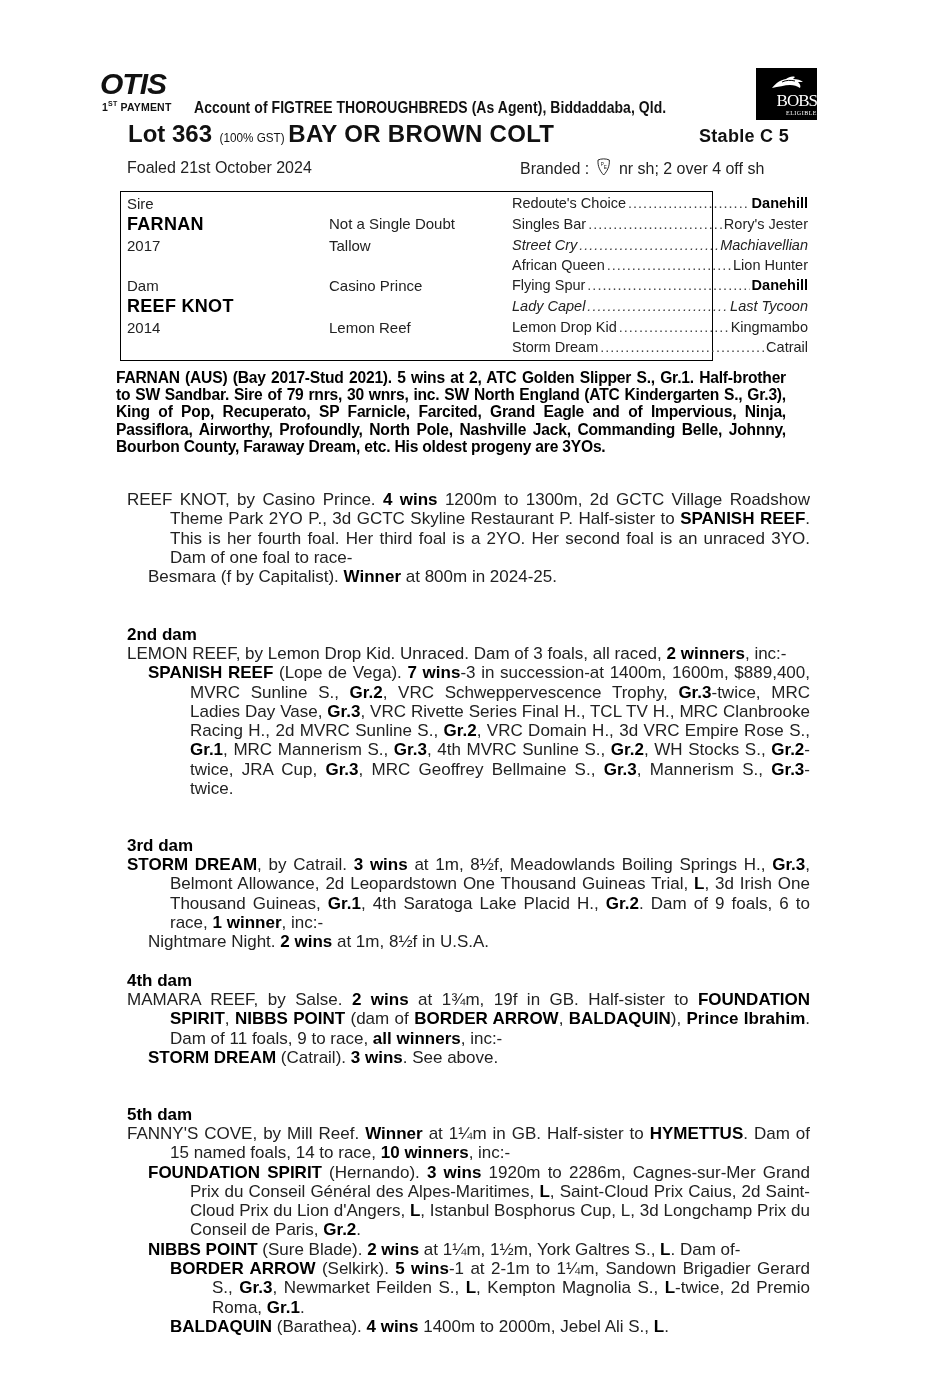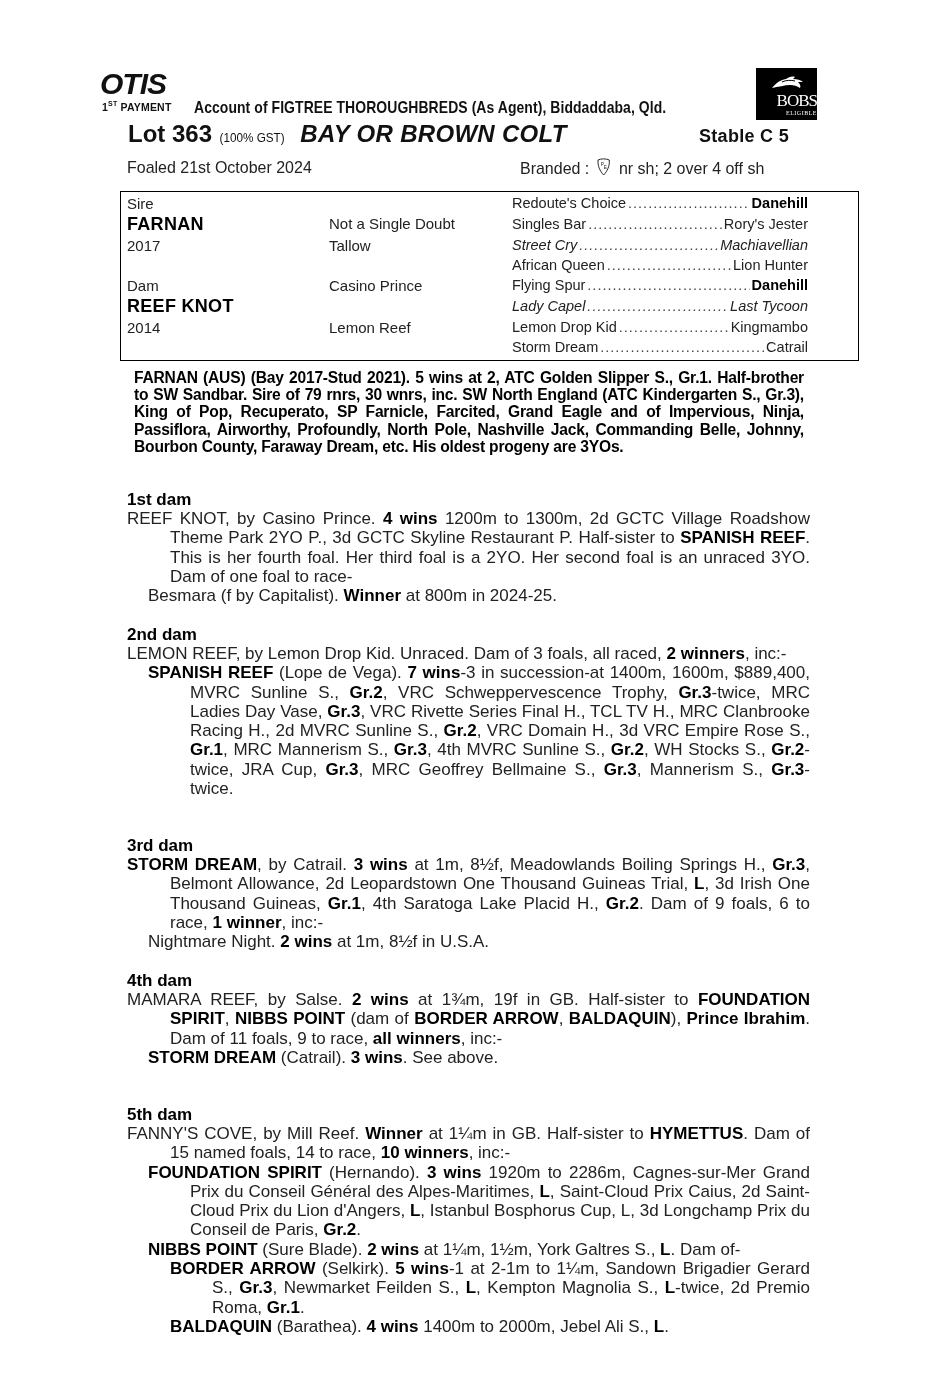--- a/index.html
+++ b/index.html
@@ -14,41 +14,41 @@
   #otis-sub sup { font-size:7px; }
   #account { left:194px; top:98px; font-size:17px; font-weight:bold; white-space:nowrap; transform:scaleX(0.82); transform-origin:left top; letter-spacing:0.1px; }
   #bobs-logo { left:756px; top:68px; width:61px; height:52px; background:#000; color:#fff; text-align:right; }
   #bobs-logo .horse { position:absolute; left:14px; top:6px; width:34px; height:18px; }
   #bobs-logo .b1 { position:absolute; left:0; right:0; top:24px; font-family:"Liberation Serif", serif; font-size:17px; letter-spacing:-1px; line-height:17px; }
   #bobs-logo .b2 { position:absolute; left:0; right:0; top:42px; font-family:"Liberation Serif", serif; font-size:6px; letter-spacing:0.5px; line-height:7px; }
 
   #lot-line { left:128px; top:120px; white-space:nowrap; }
   #lot-label { font-size:24px; font-weight:900; }
   #lot-gst { font-size:13px; font-weight:normal; margin-left:4px; transform:scaleX(0.9); display:inline-block; }
-  #lot-desc { font-size:24px; font-weight:900; letter-spacing:0.3px; margin-left:12px;font-style:italic; }
+  #lot-desc { font-size:24px; font-weight:900; letter-spacing:0.3px; margin-left:0px; }
   #stable { left:699px; top:126px; font-size:18px; font-weight:900; white-space:nowrap; letter-spacing:0.3px; }
 
   #foaled { left:127px; top:158px; font-size:17px; white-space:nowrap; color:#222; transform:scaleX(0.94); transform-origin:left top; }
   #branded { left:520px; top:158px; font-size:17px; white-space:nowrap; color:#222; transform:scaleX(0.94); transform-origin:left top; }
   #brand-icon { display:inline-block; width:16px; height:18px; vertical-align:-2px; margin:0 3px; }
 
   
-  #pedigree { left:120px; top:191px; width:739px; height:170px; border:1.5px solid #000; box-sizing:border-box;padding-left:16px; }
+  #pedigree { left:120px; top:191px; width:593px; height:170px; border:1.5px solid #000; box-sizing:border-box;padding-left:16px; }
   .ped-cell { position:absolute; font-size:15px; white-space:nowrap; color:#222; }
   .ped-cell.big { font-weight:900; font-size:18px; color:#000; letter-spacing:0.3px; }
   .ped-gp { left:208px; }
   .ped-ggp { position:absolute; left:391px; width:296px; font-size:14.5px; color:#222; white-space:nowrap; display:flex; align-items:baseline; }
   .ped-ggp .nm { flex:0 0 auto; }
   .ped-ggp .dots { flex:1 1 auto; overflow:hidden; letter-spacing:1px; color:#444; margin:0 2px; }
   .ped-ggp .dots::before { content:"................................................................................................"; }
   .ped-ggp .sire { flex:0 0 auto; }
   .ped-ggp .sire.bold { font-weight:900; color:#000; }
 
   
-  #sire-para { left:134px; top:369px; width:670px; font-size:15.6px; font-weight:900; line-height:17.2px; text-align:justify; color:#000; letter-spacing:-0.2px; }
+  #sire-para { left:116px; top:369px; width:670px; font-size:15.6px; font-weight:900; line-height:17.2px; text-align:justify; color:#000; letter-spacing:-0.2px; }
 
   
   .sec { position:absolute; left:127px; width:683px; font-size:17px; line-height:19.3px; color:#222; }
   .sec h3 { margin:0; font-size:17px; font-weight:900; color:#000; line-height:19px; }
   .sec p { margin:0; text-align:justify; text-align-last:left; }
   .sec .lvl0 { padding-left:43px; text-indent:-43px; }
   .sec .lvl1 { padding-left:63px; text-indent:-42px; }
   .sec .lvl2 { padding-left:85px; text-indent:-42px; }
   .sec b { font-weight:900; color:#000; }
 </style>
@@ -141,21 +141,20 @@
         <span class="dots"></span>
         <span class="sire">Catrail</span>
       </div>
     </div>
 </div>
 
 <div id="sire-para" class="abs cond">FARNAN (AUS) (Bay 2017-Stud 2021). 5 wins at 2, ATC Golden Slipper S., Gr.1. Half-brother to SW Sandbar. Sire of 79 rnrs, 30 wnrs, inc. SW North England (ATC Kindergarten S., Gr.3), King of Pop, Recuperato, SP Farnicle, Farcited, Grand Eagle and of Impervious, Ninja, Passiflora, Airworthy, Profoundly, North Pole, Nashville Jack, Commanding Belle, Johnny, Bourbon County, Faraway Dream, etc. His oldest progeny are 3YOs.</div>
 
 <div id="dam-sections">
     <div class="sec" style="top: 490px;">
-      <h3>1st dam</h3>
       <p class="lvl0"><span>REEF KNOT, by Casino Prince. </span><b>4 wins</b><span> 1200m to 1300m, 2d GCTC Village Roadshow Theme Park 2YO P., 3d GCTC Skyline Restaurant P. Half-sister to </span><b>SPANISH REEF</b><span>. This is her fourth foal. Her third foal is a 2YO. Her second foal is an unraced 3YO. Dam of one foal to race-</span></p>
       <p class="lvl1"><span>Besmara (f by Capitalist). </span><b>Winner</b><span> at 800m in 2024-25.</span></p>
     </div>
     <div class="sec" style="top: 625px;">
       <h3>2nd dam</h3>
       <p class="lvl0"><span>LEMON REEF, by Lemon Drop Kid. Unraced. Dam of 3 foals, all raced, </span><b>2 winners</b><span>, inc:-</span></p>
       <p class="lvl1"><b>SPANISH REEF</b><span> (Lope de Vega). </span><b>7 wins</b><span>-3 in succession-at 1400m, 1600m, $889,400, MVRC Sunline S., </span><b>Gr.2</b><span>, VRC Schweppervescence Trophy, </span><b>Gr.3</b><span>-twice, MRC Ladies Day Vase, </span><b>Gr.3</b><span>, VRC Rivette Series Final H., TCL TV H., MRC Clanbrooke Racing H., 2d MVRC Sunline S., </span><b>Gr.2</b><span>, VRC Domain H., 3d VRC Empire Rose S., </span><b>Gr.1</b><span>, MRC Mannerism S., </span><b>Gr.3</b><span>, 4th MVRC Sunline S., </span><b>Gr.2</b><span>, WH Stocks S., </span><b>Gr.2</b><span>-twice, JRA Cup, </span><b>Gr.3</b><span>, MRC Geoffrey Bellmaine S., </span><b>Gr.3</b><span>, Mannerism S., </span><b>Gr.3</b><span>-twice.</span></p>
     </div>
     <div class="sec" style="top: 836px;">
       <h3>3rd dam</h3>

